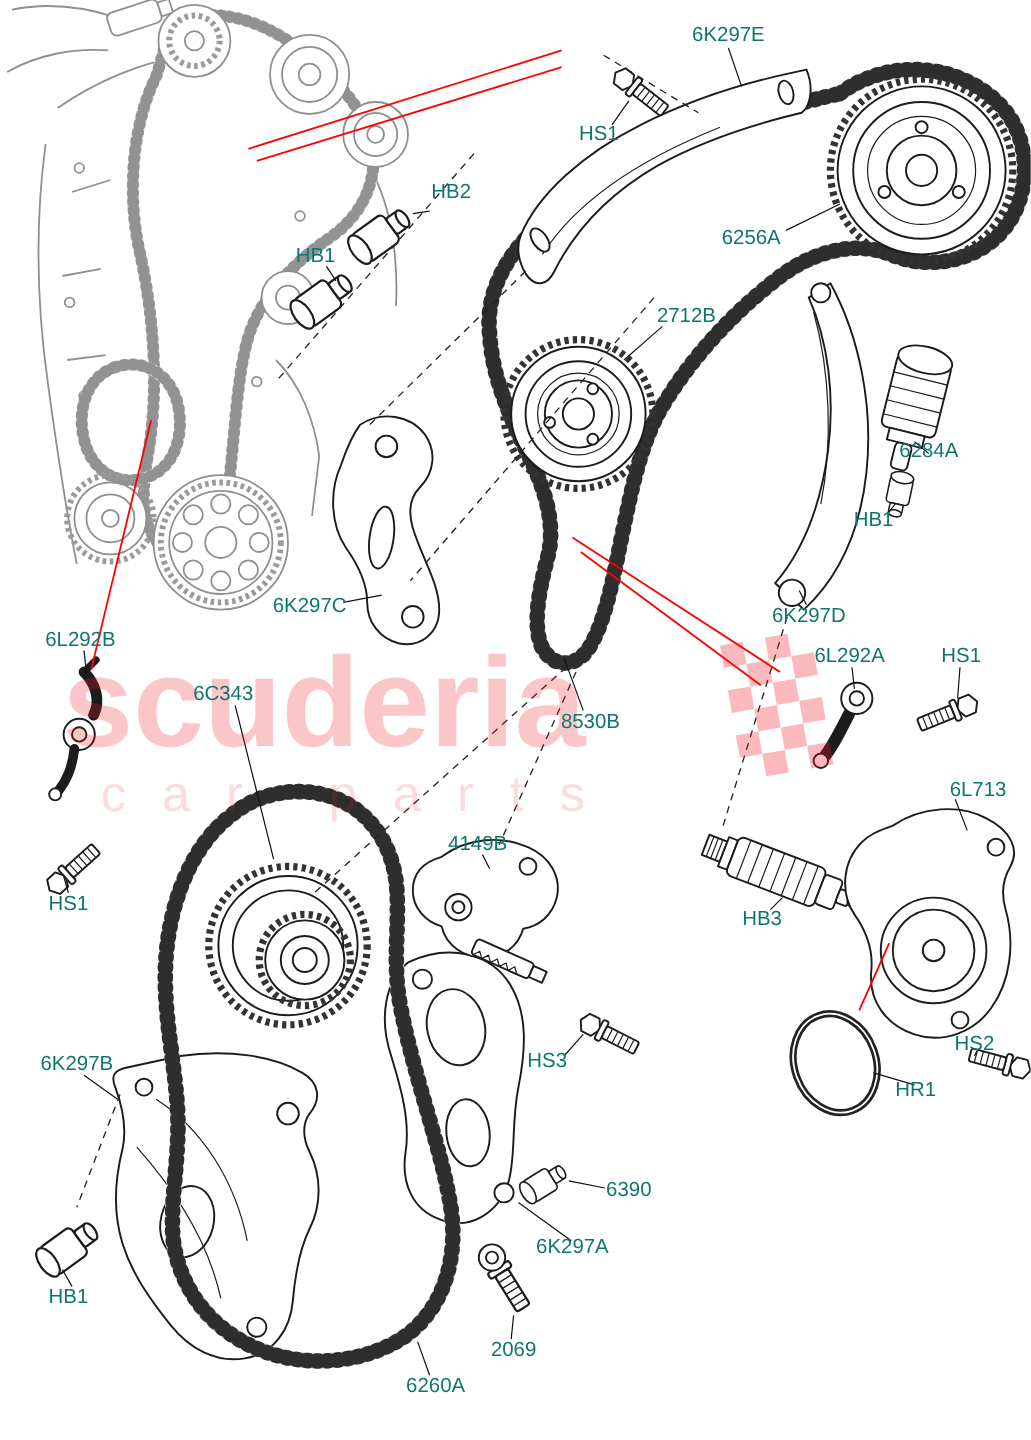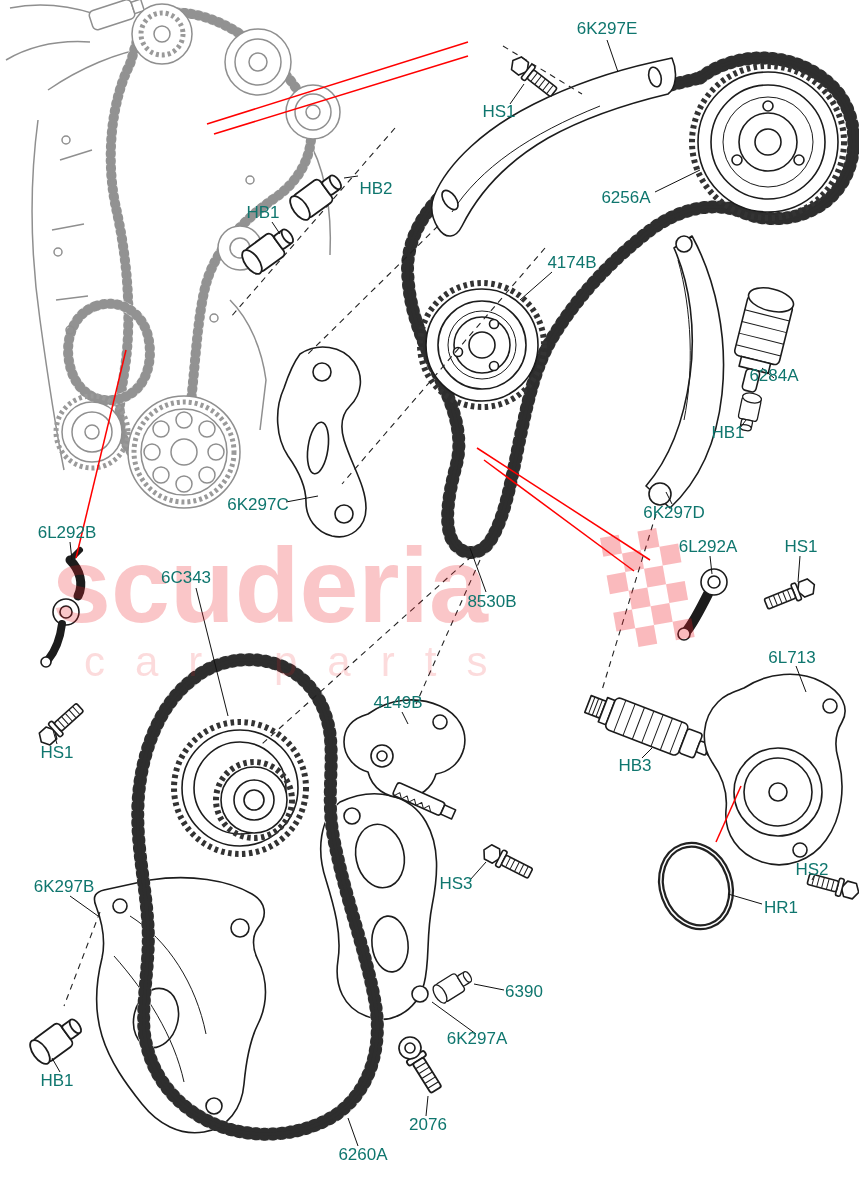--- a/index.html
+++ b/index.html
@@ -353,40 +353,40 @@
       <rect x="19" y="95" width="19" height="19"></rect>
           <rect x="57" y="95" width="19" height="19"></rect>
     </g>
     <text class="wm-brand" x="52" y="622" fill-opacity="0.25" fill="#ed1c24">scuderia</text>
     <text class="wm-tag" x="84" y="676" fill-opacity="0.16" fill="#ed1c24">car parts</text>
   </g>
 </svg>
 
   <div class="lbl" style="left:607px;top:29px">6K297E</div>
   <div class="lbl" style="left:499px;top:112px">HS1</div>
-  <div class="lbl" style="left:376px;top:189px">HB2</div>
+  <div class="lbl" style="left:376px;top:160px">HB2</div>
   <div class="lbl" style="left:263px;top:213px">HB1</div>
   <div class="lbl" style="left:626px;top:198px">6256A</div>
-  <div class="lbl" style="left:572px;top:263px">4174B</div>
+  <div class="lbl" style="left:572px;top:263px">2712B</div>
   <div class="lbl" style="left:774px;top:376px">6284A</div>
   <div class="lbl" style="left:728px;top:433px">HB1</div>
   <div class="lbl" style="left:674px;top:513px">6K297D</div>
   <div class="lbl" style="left:708px;top:547px">6L292A</div>
   <div class="lbl" style="left:801px;top:547px">HS1</div>
   <div class="lbl" style="left:67px;top:533px">6L292B</div>
   <div class="lbl" style="left:186px;top:578px">6C343</div>
   <div class="lbl" style="left:492px;top:602px">8530B</div>
   <div class="lbl" style="left:258px;top:505px">6K297C</div>
-  <div class="lbl" style="left:792px;top:658px">6L713</div>
+  <div class="lbl" style="left:815px;top:658px">6L713</div>
   <div class="lbl" style="left:398px;top:703px">4149B</div>
   <div class="lbl" style="left:635px;top:766px">HB3</div>
   <div class="lbl" style="left:57px;top:753px">HS1</div>
   <div class="lbl" style="left:456px;top:884px">HS3</div>
   <div class="lbl" style="left:812px;top:870px">HS2</div>
-  <div class="lbl" style="left:781px;top:908px">HR1</div>
+  <div class="lbl" style="left:763px;top:908px">HR1</div>
   <div class="lbl" style="left:64px;top:887px">6K297B</div>
   <div class="lbl" style="left:524px;top:992px">6390</div>
   <div class="lbl" style="left:477px;top:1039px">6K297A</div>
   <div class="lbl" style="left:57px;top:1081px">HB1</div>
-  <div class="lbl" style="left:428px;top:1125px">2076</div>
+  <div class="lbl" style="left:428px;top:1125px">2069</div>
   <div class="lbl" style="left:363px;top:1155px">6260A</div>
 
 </div>
 
 </body></html>

